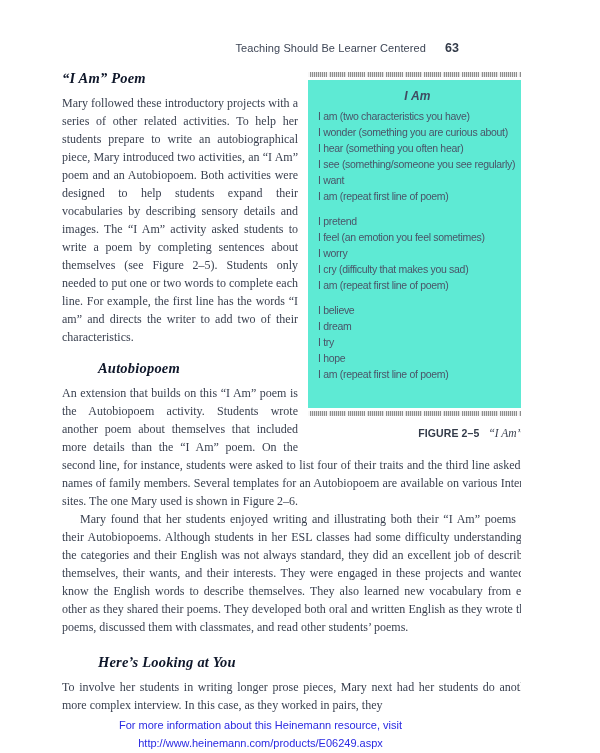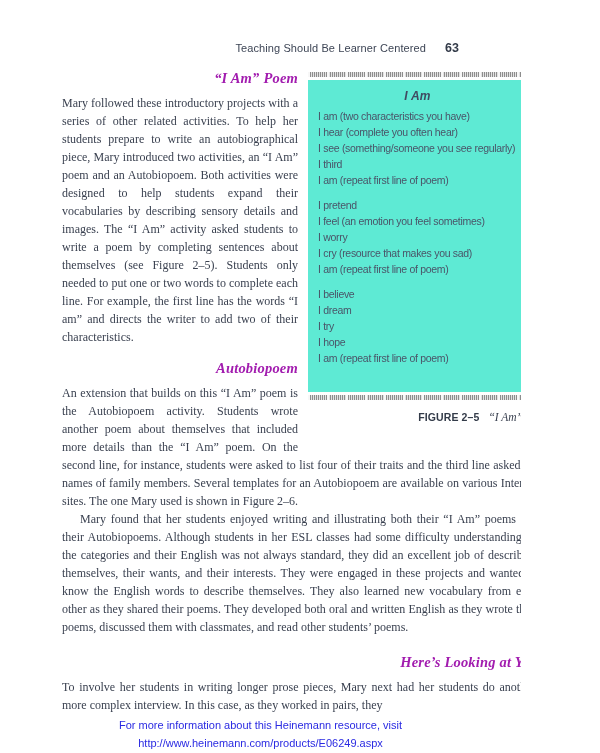--- a/index.html
+++ b/index.html
@@ -35,24 +35,23 @@
     position: absolute;
     top: 70px;
     left: 62px;
     width: 476px;
   }
   h2.section-heading {
     font-family: "Liberation Serif", serif;
     font-weight: bold;
     font-style: italic;
     font-size: 14.5px;
-    color: #a21caf;
+    color: #0f172a;
     margin: 0 0 7px 0;
     letter-spacing: 0.2px;
-    text-align: right;
   }
   h2.mt { margin-top: 14px; margin-left: 36px; }
   p.body-para {
     font-size: 12px;
     line-height: 18px;
     text-align: justify;
     color: #3a4150;
   }
   p.indent { text-indent: 18px; }
   
@@ -138,30 +137,31 @@
   </div>
 
   <div class="content">
 
     <figure class="iam-figure">
       <div class="hatch top"></div>
       <div class="iam-box">
         <div class="iam-title">I Am</div>
         <div class="stanza">
           <div class="poem-line">I am (two characteristics you have)</div>
-          <div class="poem-line">I hear (complete you often hear)</div>
+          <div class="poem-line">I wonder (something you are curious about)</div>
+          <div class="poem-line">I hear (something you often hear)</div>
           <div class="poem-line">I see (something/someone you see regularly)</div>
-          <div class="poem-line">I third</div>
+          <div class="poem-line">I want</div>
           <div class="poem-line">I am (repeat first line of poem)</div>
         </div>
         <div class="stanza">
           <div class="poem-line">I pretend</div>
           <div class="poem-line">I feel (an emotion you feel sometimes)</div>
           <div class="poem-line">I worry</div>
-          <div class="poem-line">I cry (resource that makes you sad)</div>
+          <div class="poem-line">I cry (difficulty that makes you sad)</div>
           <div class="poem-line">I am (repeat first line of poem)</div>
         </div>
         <div class="stanza last">
           <div class="poem-line">I believe</div>
           <div class="poem-line">I dream</div>
           <div class="poem-line">I try</div>
           <div class="poem-line">I hope</div>
           <div class="poem-line">I am (repeat first line of poem)</div>
         </div>
       </div>

